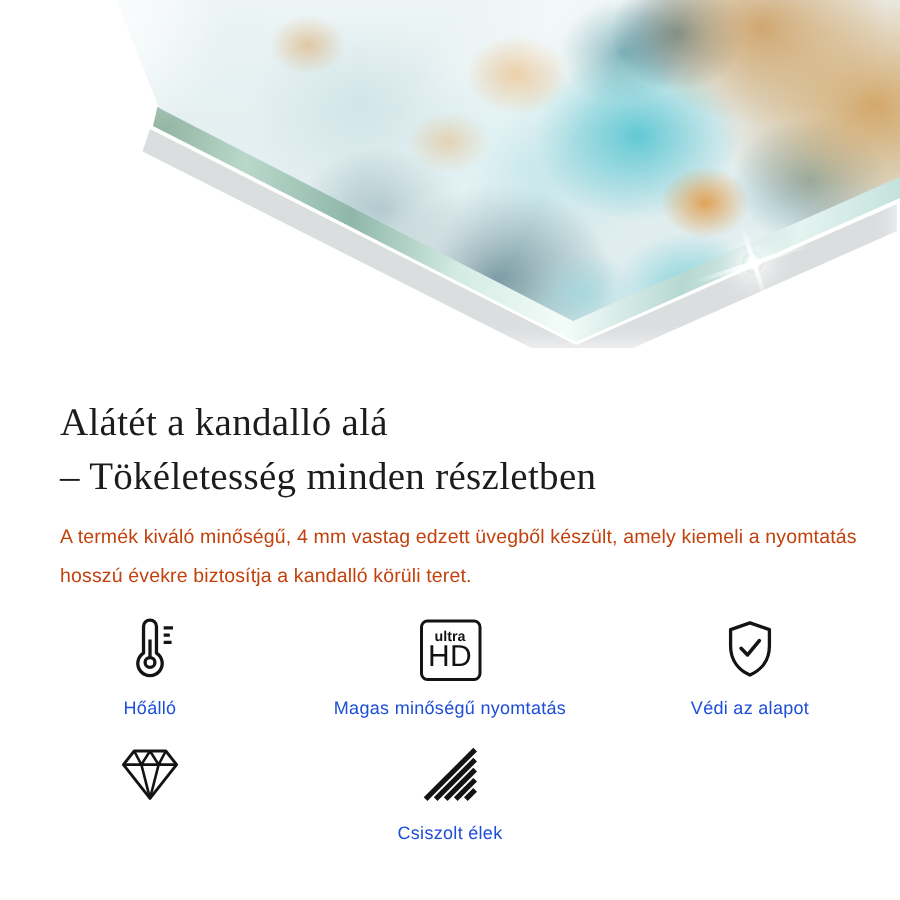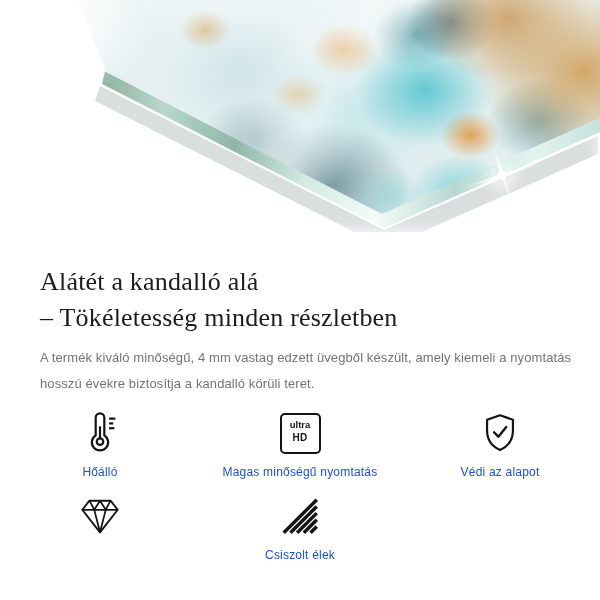--- a/index.html
+++ b/index.html
@@ -51,33 +51,33 @@
   .sparkle .ray-v{left:38.5px;top:13px;width:3px;height:54px;border-radius:2px;
     background:linear-gradient(180deg,rgba(255,255,255,0),rgba(255,255,255,.95) 42%,#fff 50%,rgba(255,255,255,.95) 58%,rgba(255,255,255,0));}
   .sparkle .dot{left:33px;top:33px;width:14px;height:14px;border-radius:50%;
     background:radial-gradient(circle,#fff 0 28%,rgba(255,255,255,.5) 55%,rgba(255,255,255,0) 75%);
     box-shadow:0 0 16px 6px rgba(255,255,255,.85);}
 
   
   .content{padding:0 40px;margin-top:32px;}
   h1.title{margin:9px 0 0;font-family:"Liberation Serif",serif;font-weight:400;
     font-size:26px;line-height:36px;color:#1c1c1c;letter-spacing:.2px;}
-  .desc{margin:9px 0 0;font-size:13px;line-height:26px;color:#737373;letter-spacing:.1px;}
+  .desc{margin:9px 0 0;font-size:13px;line-height:26px;color:#c2410c;letter-spacing:.1px;}
   .desc .dline{display:block;white-space:nowrap;}
 
   
   .features{display:grid;grid-template-columns:repeat(3,1fr);row-gap:14px;
     width:600px;margin:13px 0 0 -40px;}
   .feature{text-align:center;}
   .icon-box{height:46px;display:flex;align-items:center;justify-content:center;}
   .feature-label{margin-top:9px;font-size:12px;color:#1d4ed8;letter-spacing:.2px;}
   .hd-badge{width:37px;height:37px;border:2.6px solid #141414;border-radius:5px;
     display:flex;flex-direction:column;align-items:center;justify-content:center;color:#121212;}
   .hd-badge .ultra{font-size:9.5px;font-weight:700;line-height:10px;}
-  .hd-badge .hd{font-size:10px;font-weight:700;line-height:16px;letter-spacing:.3px;}
+  .hd-badge .hd{font-size:20px;font-weight:400;line-height:16px;letter-spacing:.3px;}
   svg{display:block;}
 </style>
 </head>
 <body>
 
 <div class="page">
 
   <div class="hero">
     <div class="panel-shadow"></div>
     <div class="glass-edge"></div>

